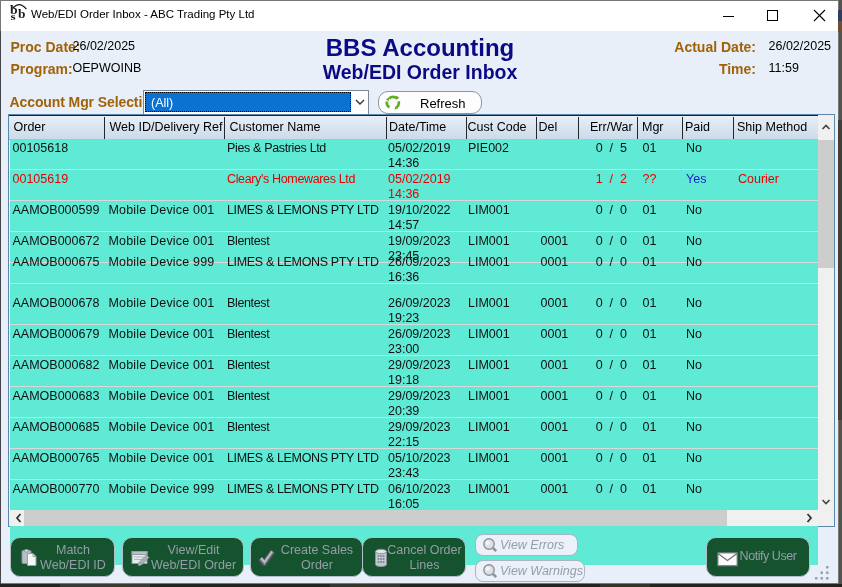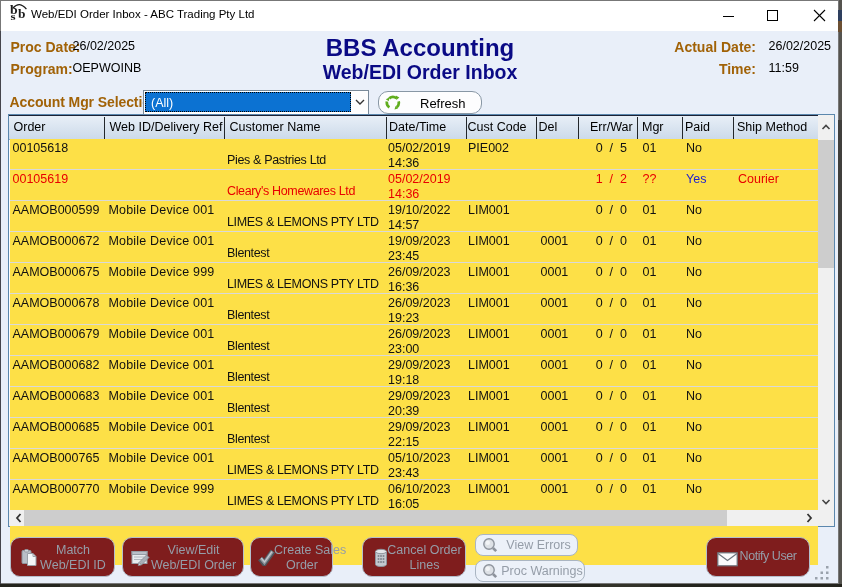--- a/index.html
+++ b/index.html
@@ -22,38 +22,38 @@
 #combo-arrow { position:absolute; right:0px; top:1px; width:16px; height:20px; background:#fdfdfd; }
 
 .btn { position:absolute; background:#fdfdfe; border:1px solid #8897a5; border-radius:10px; }
 #refresh { left:377px; top:90px; width:104px; height:23px; }
 #refresh span { position:absolute; left:41px; top:3.5px; font-size:13px; color:#000; }
 
 #table { position:absolute; left:7px; top:113px; width:827px; height:413px; border:1px solid #5b87ad; background:#fff; }
 #thead { position:absolute; left:0; top:0; width:825px; height:25px; background:linear-gradient(#e8eff7,#ccdaea); border-top:1px solid #1c2235; border-bottom:1px solid #93abc3; }
 .hsep { position:absolute; top:1px; width:1px; height:23px; background:#23272b; }
 .hlbl { position:absolute; top:3.5px; font-size:12.5px; color:#000; }
-#tbody { position:absolute; left:1px; top:24px; width:808px; height:426px; background:#fde047; overflow:hidden; }
+#tbody { position:absolute; left:1px; top:24px; width:808px; height:426px; background:#5eead4; overflow:hidden; }
 .row { position:absolute; left:0; width:808px; height:31px; border-bottom:1px solid #d9d9d9; font-size:12.5px; color:#111; }
 .row span { position:absolute; top:1.5px; white-space:pre; }
 .red, .red span { color:#e80000; }
-.c0 { left:2.5px; } .c2 { letter-spacing:-0.35px;margin-top:12px; } .c1 { letter-spacing:0.18px; } .c1 { left:98.5px; } .c2 { left:217px; } .c3 { left:378px; line-height:15.5px; }
+.c0 { left:2.5px; } .c2 { letter-spacing:-0.35px; } .c1 { letter-spacing:0.18px; } .c1 { left:98.5px; } .c2 { left:217px; } .c3 { left:378px; line-height:15.5px; }
 .c4 { left:458px; } .c5 { left:530.5px; } .c6 { left:551px; width:66px; text-align:right; }
 .c7 { left:632.5px; } .c8 { left:676px; } .c9 { left:728px; }
 
 #vsb { position:absolute; right:0px; top:0px; width:16px; height:396px; background:#f0f0f0; }
 #vthumb { position:absolute; left:0; top:24.5px; width:16px; height:128px; background:#cdcdcd; }
 #hsb { position:absolute; left:0px; bottom:0px; width:825px; height:16px; background:#f0f0f0; }
 #hthumb { position:absolute; left:15px; top:0; width:703px; height:16px; background:#cdcdcd; }
 
-.bigbtn { position:absolute; top:535.5px; height:40px; background:#7f1d1d; border:1px solid #b4bfcc; border-radius:10px; color:#959da8; font-size:12.5px; }
+.bigbtn { position:absolute; top:535.5px; height:40px; background:#14532d; border:1px solid #b4bfcc; border-radius:10px; color:#959da8; font-size:12.5px; }
 .bigbtn .t { position:absolute; left:23px; right:2px; top:5.5px; text-align:center; line-height:15px; white-space:nowrap; }
 .bigbtn .t1 { position:absolute; left:22px; right:0px; top:11.5px; text-align:center; white-space:nowrap; letter-spacing:-0.45px; }
 .smbtn { position:absolute; left:474px; height:22px; background:#ecf1f9; border:1px solid #aab5c2; border-radius:8px; color:#959da8; font-size:12.5px; }
-.smbtn .t { position:absolute; left:24px; right:0; top:3.5px; text-align:center; white-space:nowrap; }
+.smbtn .t { position:absolute; left:24px; right:0; top:3.5px; white-space:nowrap;font-style:italic; }
 
 #edge-r { position:absolute; right:0; top:0; width:4px; height:587px; background:#55534f; }
 #edge-b { position:absolute; left:0; bottom:0; width:842px; height:3px; background:#24241d; }
 </style>
 </head>
 <body>
 <div id="edge-r"></div>
 <div class="abs" style="right:0;top:10px;width:4px;height:11px;background:#2e3f5e;z-index:5"></div>
 <div class="abs" style="right:0;top:21px;width:4px;height:11px;background:#6b4f33;z-index:5"></div>
 <div class="abs" style="right:0;top:120px;width:4px;height:300px;background:#403f3c;z-index:5"></div>
@@ -170,21 +170,21 @@
           <span class="c0">AAMOB000672</span>
           <span class="c1">Mobile Device 001</span>
           <span class="c2">Blentest</span>
           <span class="c3">19/09/2023<br>23:45</span>
           <span class="c4">LIM001</span>
           <span class="c5">0001</span>
           <span class="c6">0  /  0</span>
           <span class="c7">01</span>
           <span class="c8">No</span>
         </div>
-      <div class="row" style="top:124px">
+      <div class="row" style="top:114px">
           <span class="c0">AAMOB000675</span>
           <span class="c1">Mobile Device 999</span>
           <span class="c2">LIMES &amp; LEMONS PTY LTD</span>
           <span class="c3">26/09/2023<br>16:36</span>
           <span class="c4">LIM001</span>
           <span class="c5">0001</span>
           <span class="c6">0  /  0</span>
           <span class="c7">01</span>
           <span class="c8">No</span>
         </div>
@@ -299,21 +299,21 @@
     <svg class="abs" style="left:8px;top:11px" width="21" height="18" viewBox="0 0 21 18">
       <rect x="1" y="2.5" width="15" height="12" fill="#e8ebee" stroke="#979da5"></rect>
       <rect x="1" y="2.5" width="15" height="3" fill="#b9bfc8" stroke="#979da5"></rect>
       <line x1="3" y1="8" x2="13" y2="8" stroke="#b0b6be"></line>
       <line x1="3" y1="10.5" x2="13" y2="10.5" stroke="#b0b6be"></line>
       <polygon points="8,13.5 15.5,6 18,8.5 10.5,16" fill="#a8aeb6" stroke="#878d95" stroke-width="0.8"></polygon>
       <polygon points="8,13.5 10.5,16 7.2,16.6" fill="#d8dce0" stroke="#878d95" stroke-width="0.7"></polygon>
     </svg>
     <div class="t">View/Edit<br>Web/EDI Order</div>
   </div>
-  <div class="bigbtn" style="left:249px;width:83px;">
+  <div class="bigbtn" style="left:249px;width:113px;">
     <svg class="abs" style="left:7px;top:9px" width="17" height="19" viewBox="0 0 17 19">
       <path d="M2.2 11.5 l4 4.8 L15 4.2" fill="none" stroke="#4e545b" stroke-width="5.6"></path>
       <path d="M2.8 11.2 l3.6 4.4 L14.4 4.4" fill="none" stroke="#8f959d" stroke-width="3.2"></path>
       <path d="M3.2 11 l3.3 4 L14 4.6" fill="none" stroke="#c4c9cf" stroke-width="1.2"></path>
     </svg>
     <div class="t">Create Sales<br>Order</div>
   </div>
   <div class="bigbtn" style="left:361px;width:104px;">
     <svg class="abs" style="left:10px;top:10px" width="16" height="20" viewBox="0 0 16 20">
       <path d="M2.5 3.5 h11 v13 a5.5 2 0 0 1 -11 0 z" fill="#c3c8cf" stroke="#8d939c"></path>
@@ -339,21 +339,21 @@
       <path d="M11 11 l3.2 3.2" stroke="#8d939c" stroke-width="2.6"></path>
     </svg>
     <div class="t">View Errors</div>
   </div>
   <div class="smbtn" style="top:558.5px;width:110px;">
     <svg class="abs" style="left:6px;top:2px" width="17" height="17" viewBox="0 0 17 17">
       <circle cx="7" cy="7" r="5.2" fill="#dde1e6" stroke="#8d939c" stroke-width="1.4"></circle>
       <circle cx="5.8" cy="5.8" r="2.2" fill="#f2f4f6" stroke="none"></circle>
       <path d="M11 11 l3.2 3.2" stroke="#8d939c" stroke-width="2.6"></path>
     </svg>
-    <div class="t">Proc Warnings</div>
+    <div class="t">View Warnings</div>
   </div>
   <div class="bigbtn" style="left:705px;width:104px;">
     <svg class="abs" style="left:10px;top:14px" width="21" height="15" viewBox="0 0 21 15">
       <rect x="0.8" y="0.8" width="19.4" height="13" fill="#fbfbfc" stroke="#6e747c" stroke-width="1.2"></rect>
       <path d="M1 1.5 L10.5 8.5 L20 1.5" fill="none" stroke="#6e747c" stroke-width="1.2"></path>
     </svg>
     <div class="t1" style="left:20px">Notify User</div>
   </div>
   <svg class="abs" style="left:813px;top:564px" width="16" height="16" viewBox="0 0 16 16">
     <g fill="#9aa2ac">

